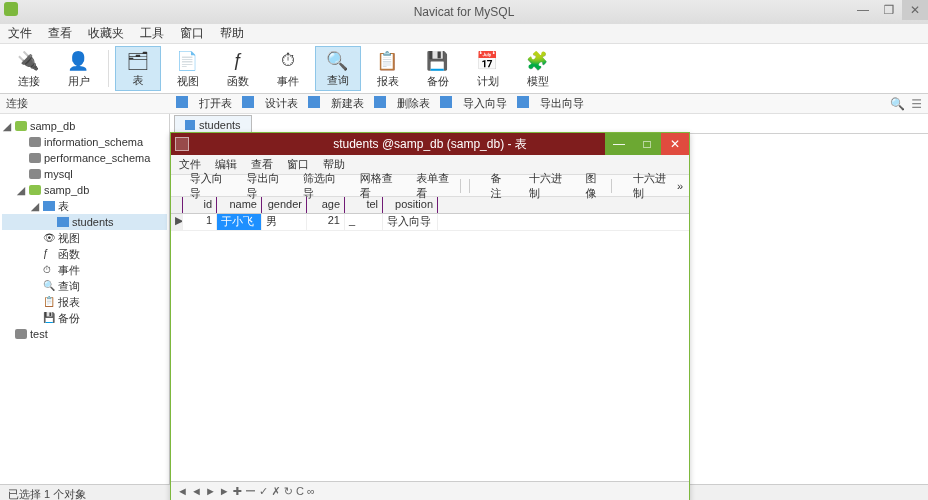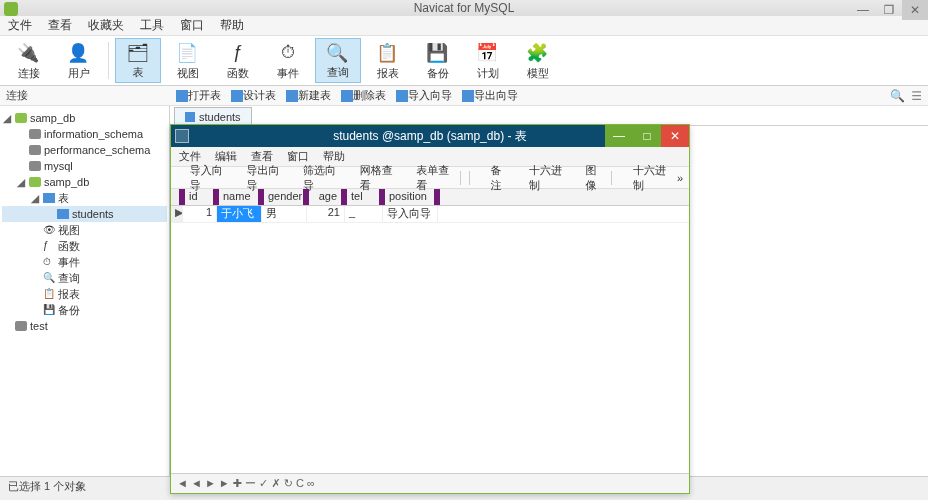--- a/index.html
+++ b/index.html
@@ -1,63 +1,63 @@
 <!DOCTYPE html>
 <html><head>
 <meta charset="utf-8">
 <style>
 * { box-sizing: border-box; margin: 0; padding: 0; font-family: "Microsoft YaHei", Tahoma, sans-serif; }
 body { width: 928px; height: 500px; overflow: hidden; background: #f0f0f0; font-size: 12px; color: #333; }
-.titlebar { height: 16px; background: linear-gradient(#eaeaea,#ddd); display:flex; align-items:center; justify-content:center; position:relative; }
+.titlebar { height: 24px; background: linear-gradient(#eaeaea,#ddd); display:flex; align-items:center; justify-content:center; position:relative; }
 .titlebar .logo { position:absolute; left:4px; top:2px; width:14px; height:14px; background:#7db83d; border-radius:3px; }
 .titlebar .title { font-size:12px; color:#555; }
 .titlebar .winbtns { position:absolute; right:0; top:0; display:flex; }
 .titlebar .winbtns div { width:26px; height:20px; display:flex; align-items:center; justify-content:center; color:#666; }
 .titlebar .winbtns .close { background:#ccc; }
 .menubar { height:20px; background:#f5f5f5; display:flex; align-items:center; padding:0 8px; gap:16px; color:#333; border-bottom:1px solid #e0e0e0;}
 .ribbon { height:50px; background:#fff; border-bottom:1px solid #d0d0d0; display:flex; padding:2px 6px; gap:4px; }
 .ribbon .btn { width:46px; display:flex; flex-direction:column; align-items:center; justify-content:center; gap:1px; padding:2px 0;}
 .ribbon .btn .ico { width:24px; height:24px; display:flex; align-items:center; justify-content:center; font-size:18px; }
 .ribbon .btn .lbl { font-size:11px; }
 .ribbon .btn.active { background:#cfe8f7; border:1px solid #8ec6e8; }
 .ribbon .sep { width:1px; background:#ddd; margin:4px 2px; }
 .subhdr { height:20px; background:#f8f8f8; border-bottom:1px solid #e0e0e0; display:flex; align-items:center; }
 .subhdr .lbl-conn { width:170px; padding-left:6px; font-size:11px; color:#444;}
 .subhdr .tb { display:flex; gap:10px; padding-left:6px; }
-.subhdr .tb .item { display:flex; align-items:center; gap:0; font-size:11px; color:#333;}
+.subhdr .tb .item { display:flex; gap:11px; font-size:11px; color:#333;}
 .subhdr .tb .ico { width:12px; height:12px; background:#4a90d9; }
 .subhdr .right { margin-left:auto; display:flex; gap:6px; padding-right:6px; color:#888;}
 .body { display:flex; height:370px; }
 .tree { width:170px; background:#fff; border-right:1px solid #d0d0d0; overflow-y:auto; padding:4px 2px; font-size:11px; line-height:16px;}
 .tree .node { display:flex; align-items:center; gap:3px; padding:0 2px; white-space:nowrap;}
 .tree .caret { width:10px; text-align:center; color:#666;}
 .tree .ic { width:12px; height:10px; display:inline-block; }
 .tree .ic.db   { background:#888; border-radius:2px; }
 .tree .ic.conn { background:#8bc34a; border-radius:2px; }
 .tree .ic.tbl  { background:#4a90d9; }
 .tree .sel { background:#d6e8f5; }
 .main { flex:1; background:#fff; position:relative; }
 .tabstrip { height:20px; border-bottom:1px solid #d0d0d0; display:flex; align-items:flex-end; padding-left:4px;}
 .tabstrip .tab { height:18px; border:1px solid #bbb; border-bottom:none; background:#eef5fb; padding:0 10px; font-size:11px; display:flex; align-items:center; gap:4px;}
 .tabstrip .tab .ic { width:10px; height:10px; background:#4a90d9;}
 
 .child { position:absolute; left:0; top:18px; width:520px; height:370px; border:1px solid #7db83d; background:#fff; box-shadow:0 2px 6px rgba(0,0,0,.2);}
-.child .ctitle { height:22px; background:#0c4a6e; color:#fff; display:flex; align-items:center; justify-content:center; position:relative; font-size:12px;}
+.child .ctitle { height:22px; background:#7f1d1d; color:#fff; display:flex; align-items:center; justify-content:center; position:relative; font-size:12px;}
 .child .ctitle .cico { position:absolute; left:4px; width:14px; height:14px; background:#fff3; border:1px solid #fff8;}
 .child .ctitle .cbtns { position:absolute; right:0; top:0; display:flex;}
 .child .ctitle .cbtns div { width:28px; height:22px; display:flex; align-items:center; justify-content:center; color:#fff;}
 .child .ctitle .cbtns .close { background:#e04b3e;}
 .child .cmenu { height:20px; background:#f4f4f4; border-bottom:1px solid #ddd; display:flex; align-items:center; padding:0 8px; gap:14px; font-size:11px;}
 .child .ctool { height:22px; background:#fafafa; border-bottom:1px solid #ddd; display:flex; align-items:center; padding:0 6px; gap:8px; font-size:11px; color:#333;}
 .child .ctool .ti { display:flex; align-items:center; gap:3px;}
 .child .ctool .ti .ic { width:12px; height:12px; }
 .child .ctool .sep { width:1px; height:14px; background:#ccc;}
 .child .grid { font-size:11px;}
 .child .grid .hd { display:flex; background:#f3f3f3; border-bottom:1px solid #ccc;}
-.child .grid .hd div { border-right:6px solid #701a75; padding:1px 4px; height:16px;}
+.child .grid .hd div { border-right:1px solid #701a75; padding:1px 4px; height:16px;text-align:right;}
 .child .grid .row { display:flex; border-bottom:1px solid #eee;}
 .child .grid .row div { border-right:1px solid #eee; padding:0 4px; height:16px; overflow:hidden;}
 .child .grid .sel { background:#1e90ff; color:#fff;}
 .child .grid .mark { width:12px !important; background:#f0f0f0; text-align:center; color:#555;}
 .child .cstatus { position:absolute; bottom:0; left:0; right:0; height:20px; border-top:1px solid #ccc; background:#f4f4f4; display:flex; align-items:center; padding:0 6px; gap:6px; font-size:11px; color:#666;}
 .statusbar { height:20px; background:#f0f0f0; border-top:1px solid #ccc; display:flex; align-items:center; padding:0 8px; font-size:11px; color:#444;}
 .c-id{width:34px}.c-name{width:45px}.c-gender{width:45px}.c-age{width:38px;text-align:right}.c-tel{width:38px}.c-pos{width:55px}
 </style>
 </head>
 <body>

